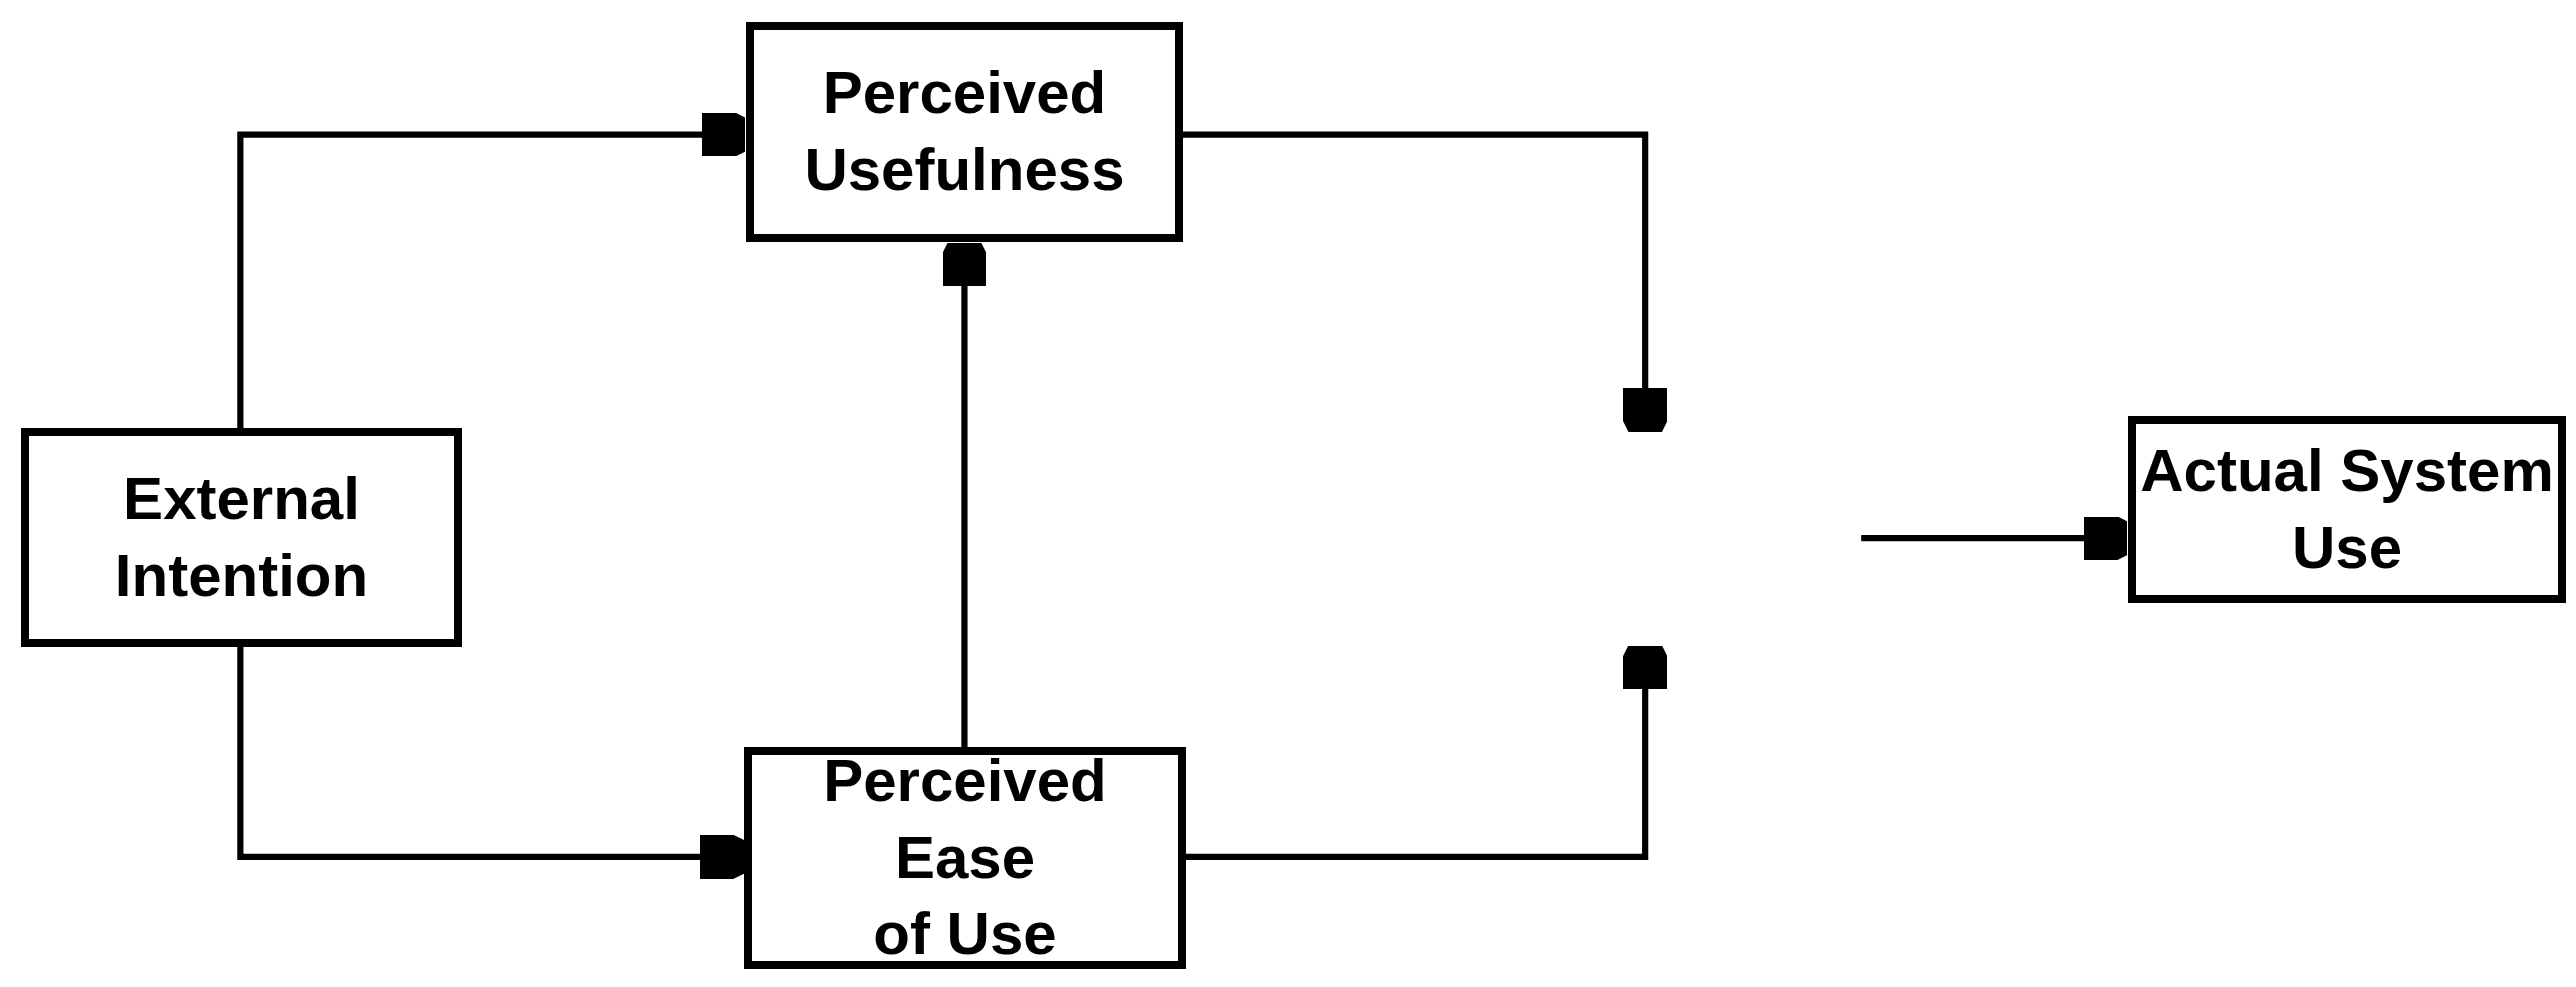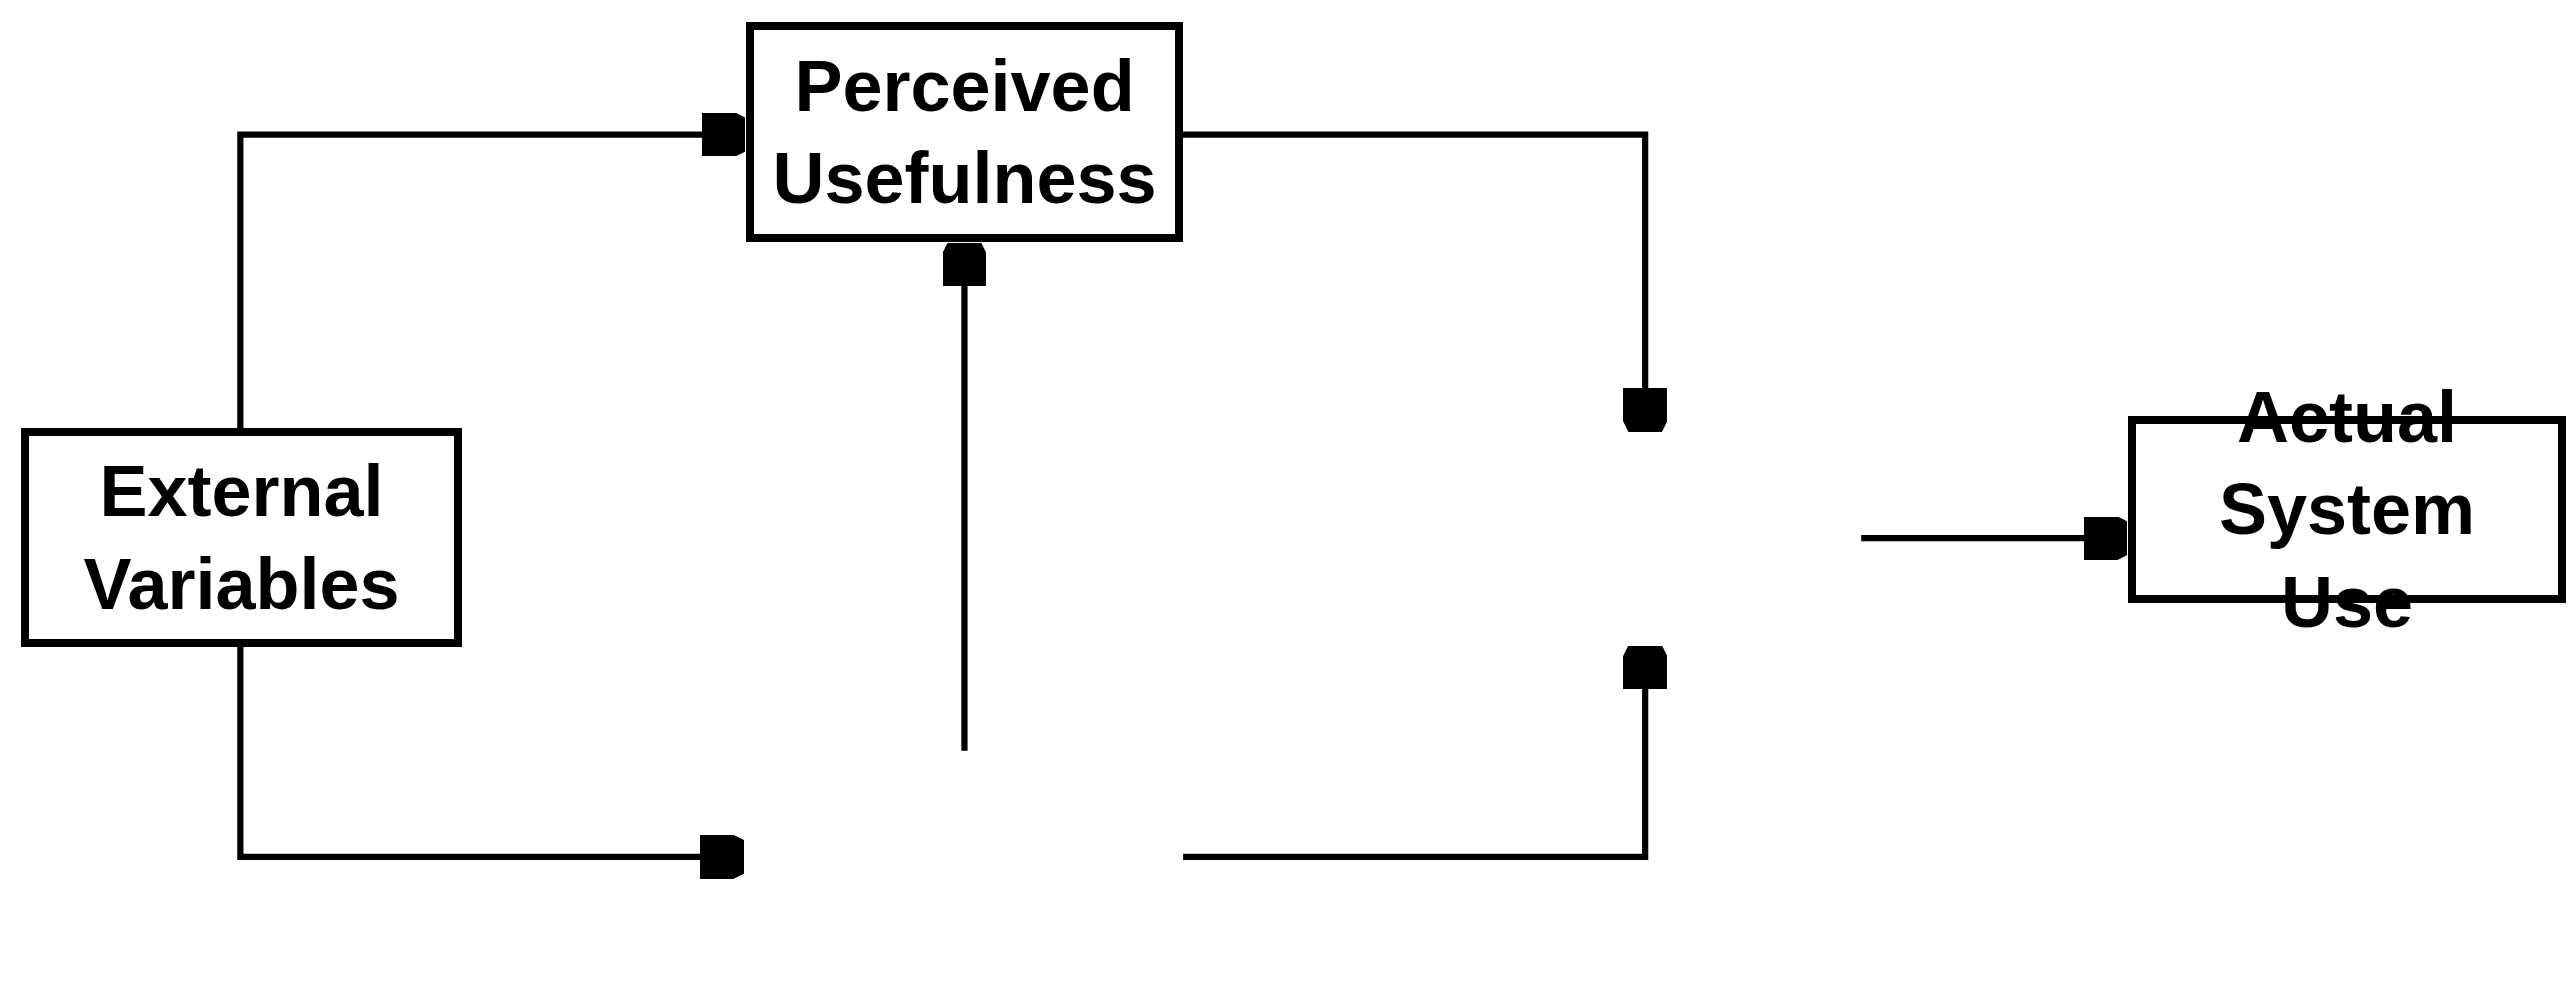--- a/index.html
+++ b/index.html
@@ -25,21 +25,21 @@
     border: 8px solid var(--line);
     background: var(--node-fill);
     display: flex;
     align-items: center;
     justify-content: center;
   }
   .node-label {
     white-space: pre-line;
     text-align: center;
     font-weight: bold;
-    font-size: 72px;
+    font-size: 60px;
     line-height: 1.28;
     color: var(--text);
     letter-spacing: 0px;
     width: 100%;
   }
   
   #node-external-variables   { left: 21px;   top: 428px; width: 441px; height: 219px; }
   #node-perceived-usefulness { left: 746px;  top: 22px;  width: 437px; height: 220px; }
   #node-perceived-ease       { left: 744px;  top: 747px; width: 442px; height: 222px; }
   #node-behavioral-intention { left: 1426px; top: 432px; width: 438px; height: 213px; }
@@ -71,28 +71,32 @@
     <path d="M 271 489 V 152 H 840" marker-end="url(#arrowhead)"></path>
     <path d="M 271 726 V 968 H 838" marker-end="url(#arrowhead)"></path>
     <path d="M 1089 848 V 276" marker-end="url(#arrowhead)"></path>
     <path d="M 1332 152 H 1858 V 486" marker-end="url(#arrowhead)"></path>
     <path d="M 1336 968 H 1858 V 731" marker-end="url(#arrowhead)"></path>
     <path d="M 2102 608 H 2401" marker-end="url(#arrowhead)"></path>
   </svg>
 
   <div class="node" id="node-external-variables">
     <div class="node-label">External
-Variables</div>
+Intention</div>
   </div>
 
   <div class="node" id="node-perceived-usefulness">
     <div class="node-label">Perceived
 Usefulness</div>
   </div>
 
+  <div class="node" id="node-perceived-ease">
+    <div class="node-label">Perceived Ease
+of Use</div>
+  </div>
 
 
   <div class="node" id="node-actual-system-use">
     <div class="node-label">Actual System
 Use</div>
   </div>
 
 </div>
 
 

